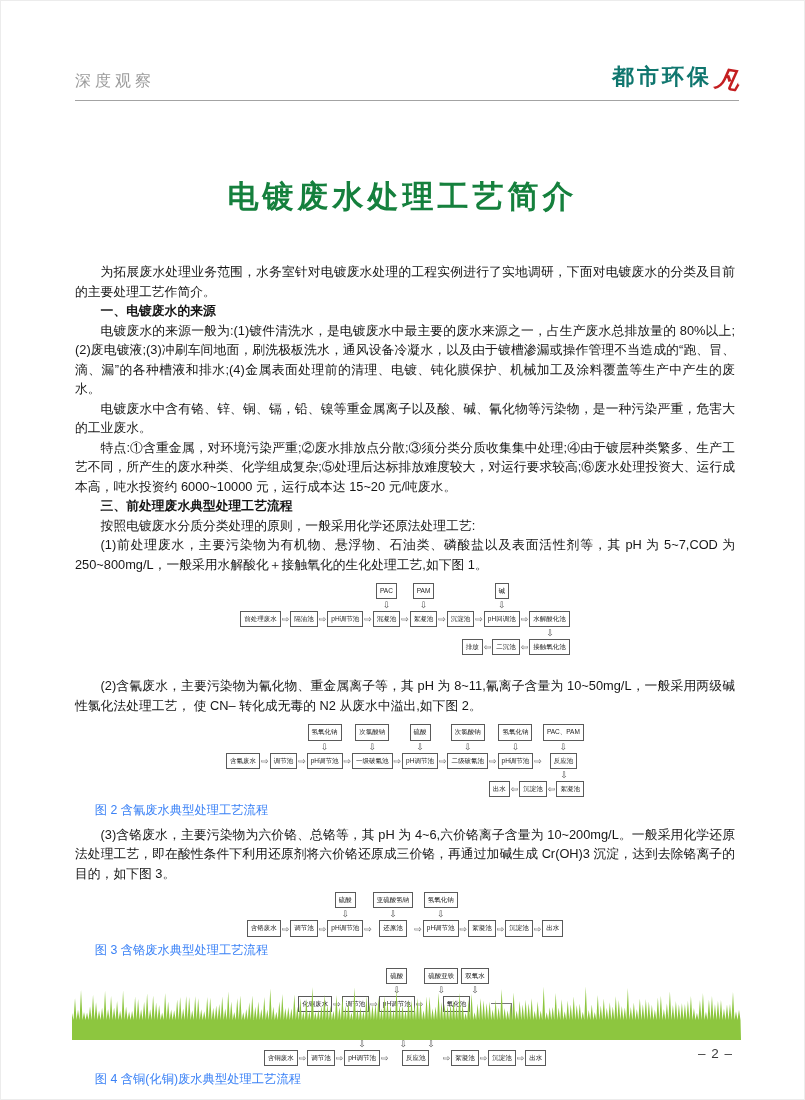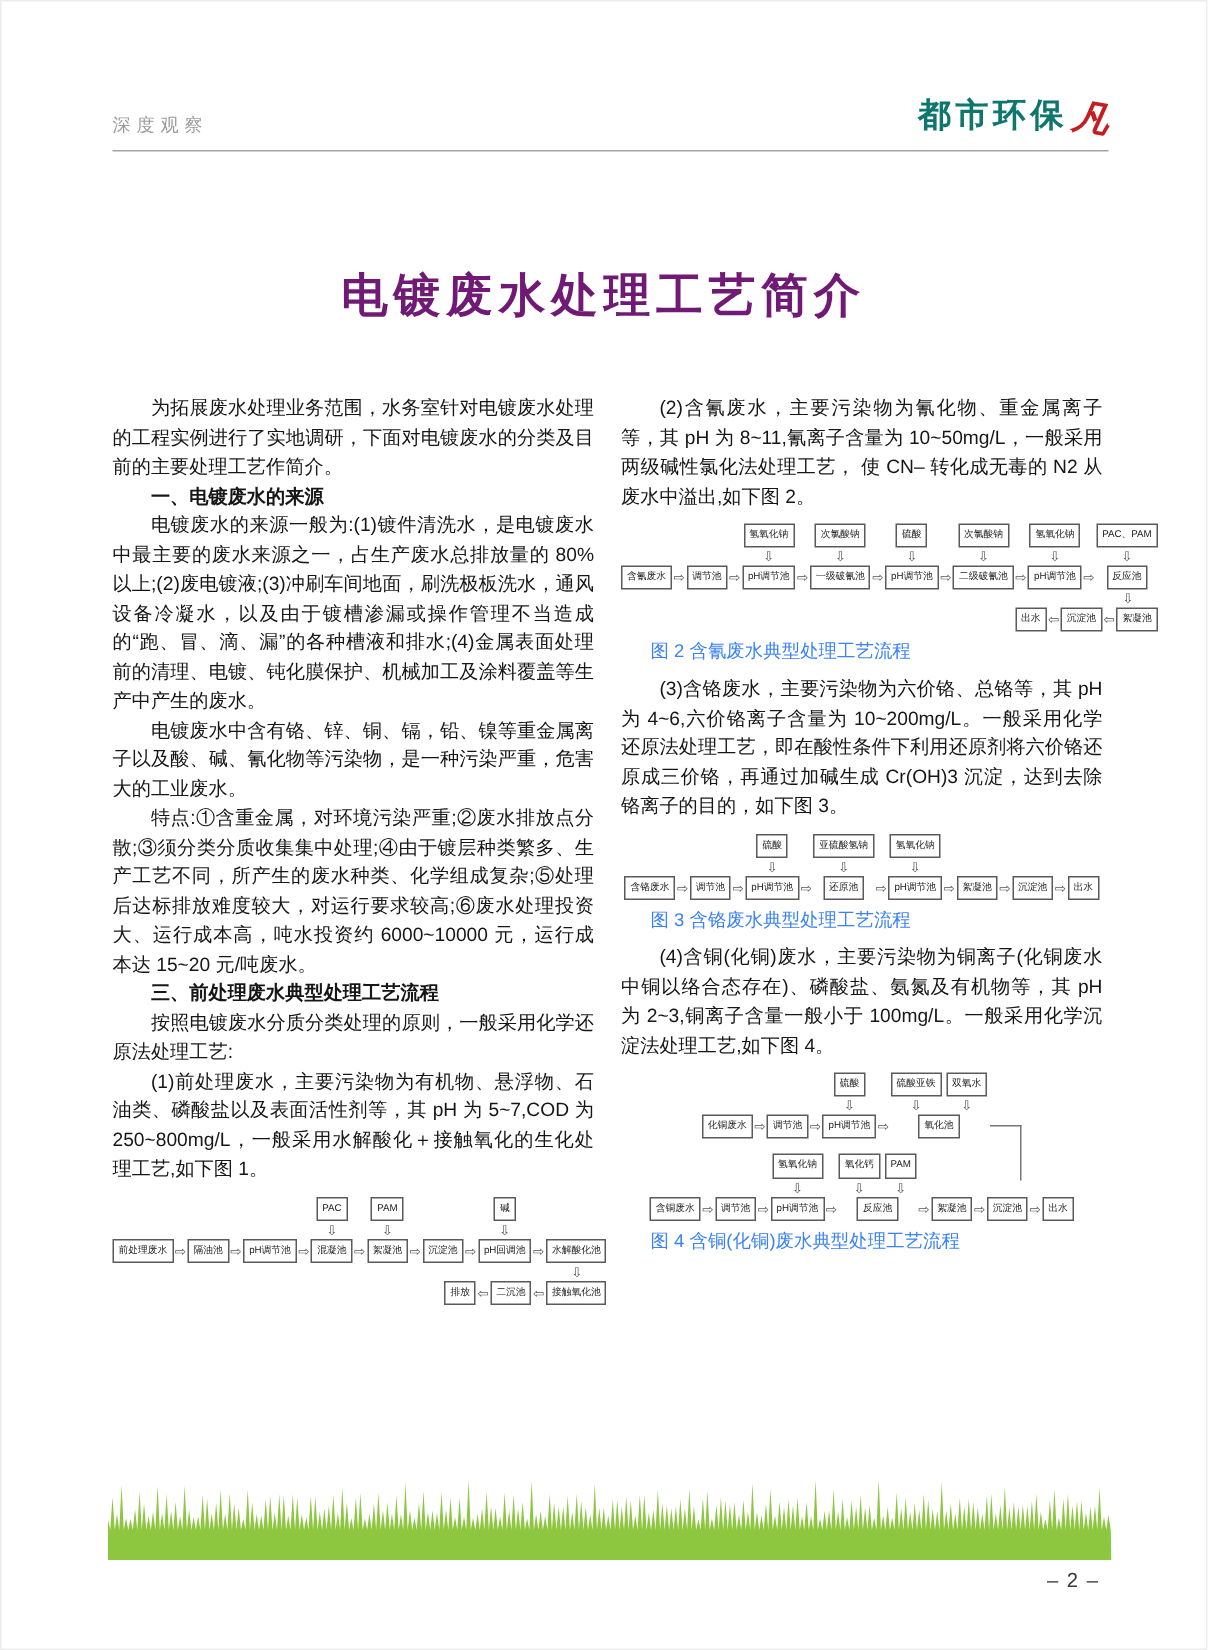--- a/index.html
+++ b/index.html
@@ -2,35 +2,35 @@
 <html><head>
 <meta charset="utf-8">
 <style>
   html,body{margin:0;padding:0;background:#fff;}
   .page{position:relative;width:805px;height:1100px;background:#fff;overflow:hidden;
         font-family:"Liberation Sans",sans-serif;box-shadow:inset 0 0 0 1px #ececec;}
 
   
   .pheader{position:absolute;top:62px;left:75px;right:66px;display:flex;
            justify-content:space-between;align-items:flex-end;}
-  .sect-label{font-size:12px;color:#9b9b9b;letter-spacing:4px;}
+  .sect-label{font-size:16px;color:#9b9b9b;letter-spacing:4px;}
   .brand{display:flex;align-items:flex-end;gap:3px;}
   .brand-name{font-size:22px;font-weight:bold;color:#0f766e;letter-spacing:3px;
               font-family:"Liberation Serif",serif;}
   .logo{display:inline-block;color:#c41e20;font-family:"Liberation Serif",serif;
         font-style:italic;font-weight:bold;font-size:24px;transform:rotate(10deg);line-height:1;}
   .hrule{position:absolute;top:100px;left:75px;right:66px;border-top:1px solid #a3a3a3;}
 
   
   .title{position:absolute;top:176px;left:0;width:100%;margin:0;text-align:center;
          font-family:"Liberation Serif",serif;font-weight:bold;font-size:31px;
-         letter-spacing:4px;color:#701a75;}
-
-  
-  .cols{position:absolute;top:262px;left:75px;right:70px;display:flex;gap:18px;}
+         letter-spacing:4px;color:#15803d;}
+
+  
+  .cols{position:absolute;top:262px;left:75px;right:70px;display:flex;gap:18px;flex-direction:column;}
   .col{flex:1;min-width:0;}
   .para{font-size:12.8px;line-height:19.5px;text-align:justify;text-indent:2em;
         margin:0;color:#161616;}
   .sect{font-weight:600;}
 
   
   .figure{text-align:center;margin:9px 0 3px;}
   .flowwrap{display:inline-block;text-align:left;}
   .frow{display:flex;align-items:flex-end;justify-content:center;}
   .funit{display:flex;flex-direction:column;align-items:center;justify-content:flex-end;}
@@ -275,21 +275,20 @@
               <div class="funit">
                 <div class="fbox">沉淀池</div>
               </div>
               <span class="harr">⇨</span>
               <div class="funit">
                 <div class="fbox">出水</div>
               </div>
             </div></div>
       </div>
       <p class="caption">图 3  含铬废水典型处理工艺流程</p>
-      <p class="para">(4)含铜(化铜)废水，主要污染物为铜离子(化铜废水中铜以络合态存在)、磷酸盐、氨氮及有机物等，其 pH 为 2~3,铜离子含量一般小于 100mg/L。一般采用化学沉淀法处理工艺,如下图 4。</p>
       <div class="figure">
         <div class="flowwrap"><div class="subflow">
               <div class="frow">
                 <div class="funit">
                   <div class="fbox">化铜废水</div>
                 </div>
                 <span class="harr">⇨</span>
                 <div class="funit">
                   <div class="fbox">调节池</div>
                 </div>

